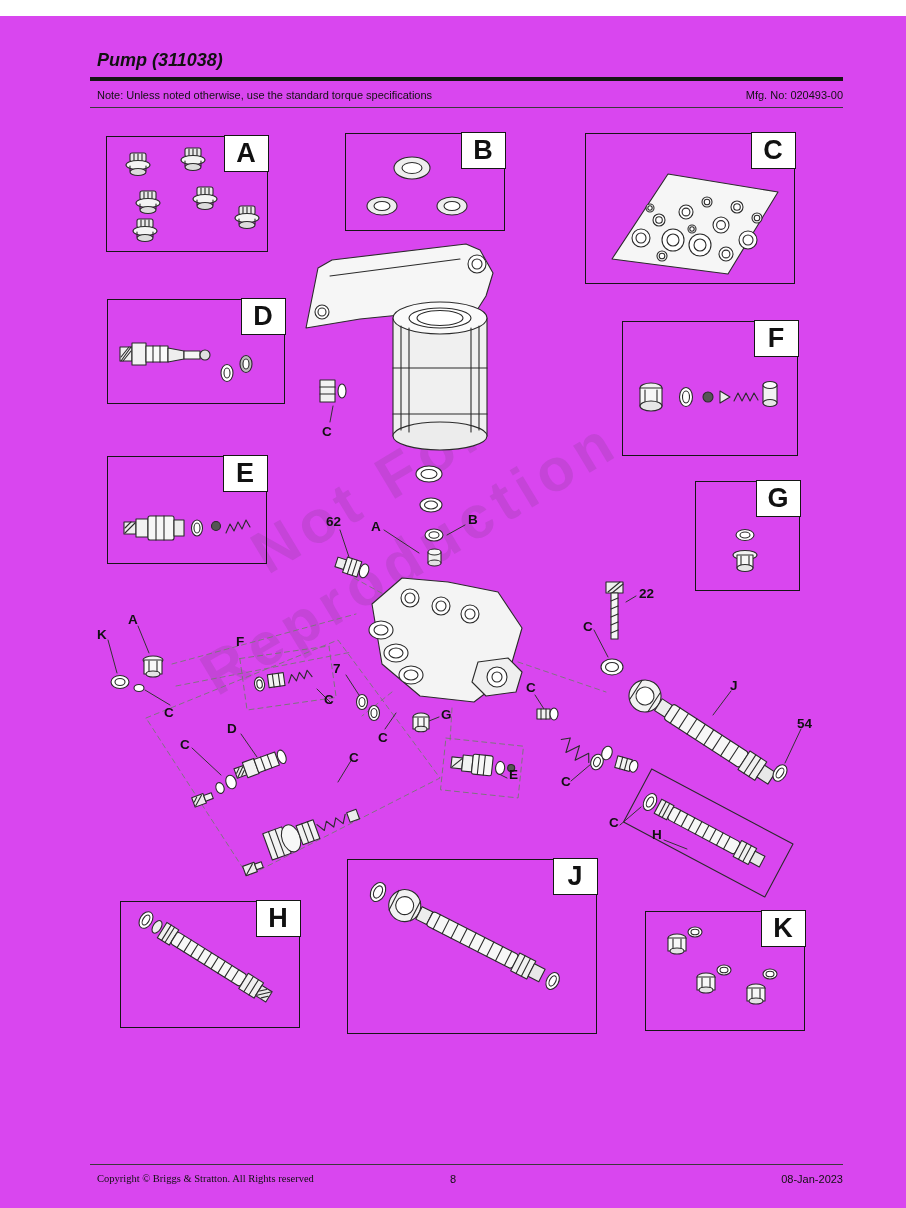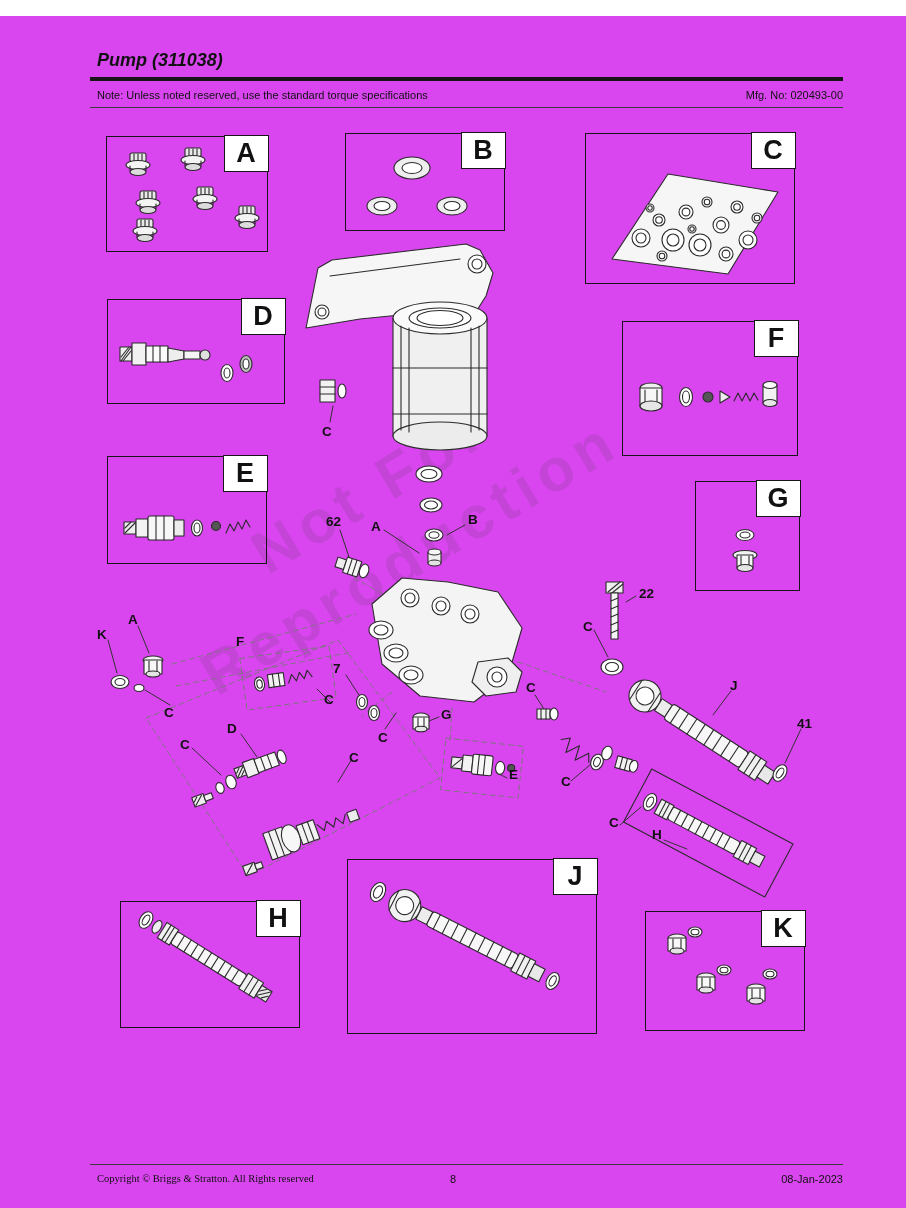--- a/index.html
+++ b/index.html
@@ -36,21 +36,21 @@
   }
   .callout { position:absolute; z-index:3; font-size:13.5px; font-weight:bold; }
 </style>
 </head>
 <body>
 
 <div class="page">
 
   <div class="doc-title">Pump (311038)</div>
   <div class="rule-thick"></div>
-  <div class="note-text">Note: Unless noted reserved, use the standard torque specifications</div>
+  <div class="note-text">Note: Unless noted otherwise, use the standard torque specifications</div>
   <div class="mfg-no">Mfg. No: 020493-00</div>
   <div class="rule-thin"></div>
 
   <div class="watermark">
     <div>Not For</div>
     <div>Reproduction</div>
   </div>
 
   <svg class="diagram-svg" width="906" height="1208" viewBox="0 0 906 1208">
   <g stroke="#2b2b2b" stroke-width="1.1" fill="none" stroke-linecap="round" stroke-linejoin="round">
@@ -611,21 +611,21 @@
   <div class="callout" style="left:324px;top:676px">C</div>
   <div class="callout" style="left:378px;top:714px">C</div>
   <div class="callout" style="left:441px;top:691px">G</div>
   <div class="callout" style="left:227px;top:705px">D</div>
   <div class="callout" style="left:180px;top:721px">C</div>
   <div class="callout" style="left:349px;top:734px">C</div>
   <div class="callout" style="left:509px;top:751px">E</div>
   <div class="callout" style="left:526px;top:664px">C</div>
   <div class="callout" style="left:561px;top:758px">C</div>
   <div class="callout" style="left:730px;top:662px">J</div>
-  <div class="callout" style="left:797px;top:700px">41</div>
+  <div class="callout" style="left:797px;top:700px">54</div>
   <div class="callout" style="left:609px;top:799px">C</div>
   <div class="callout" style="left:652px;top:811px">H</div>
 
   <div class="footer-rule"></div>
   <div class="footer-copy">Copyright © Briggs &amp; Stratton. All Rights reserved</div>
   <div class="footer-page">8</div>
   <div class="footer-date">08-Jan-2023</div>
 
 </div>
 

